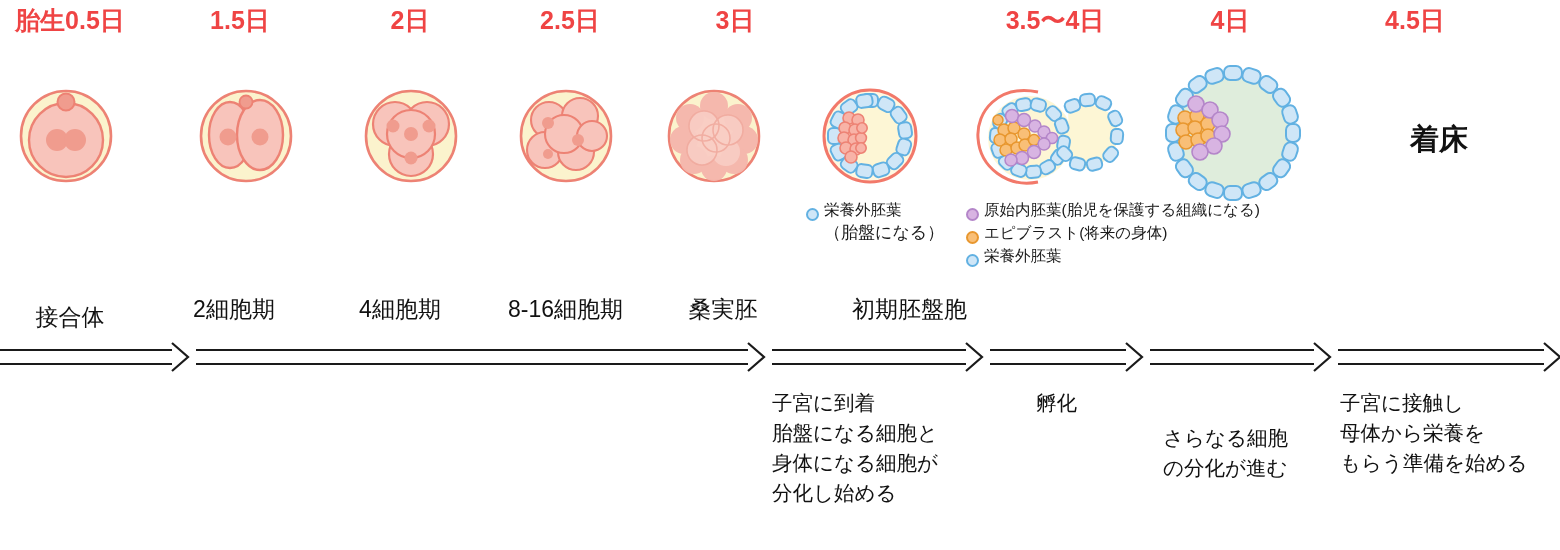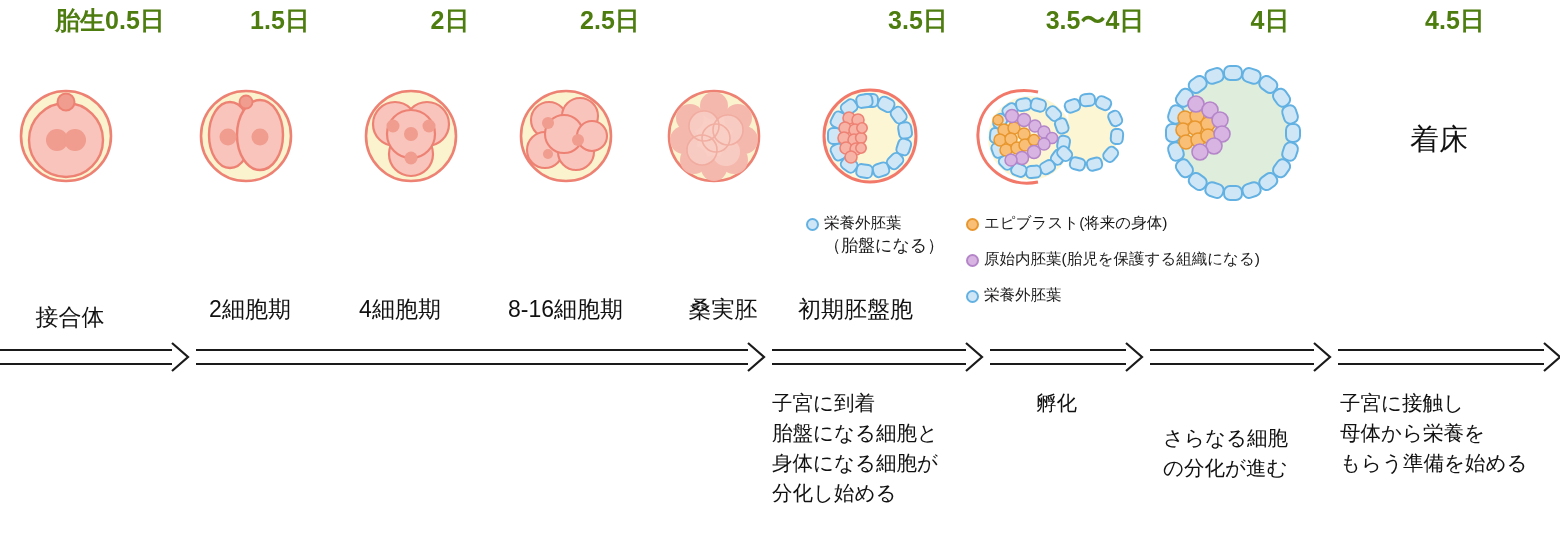--- a/index.html
+++ b/index.html
@@ -19,37 +19,35 @@
 
   
   .day-label {
     position: absolute;
     top: 4px;
     font-size: 25px;
     font-weight: 700;
     letter-spacing: 0px;
     white-space: nowrap;
     text-align: center;
-    color: #4d7c0f;
-    margin-left: 40px;
+    color: #ef4444;
   }
 
   
   .art-slot { position: absolute; }
 
   
   .legend-block { position: absolute; }
   .legend-row {
     display: flex;
-    align-items: center;
+    align-items: flex-end;
     font-size: 15.5px;
     line-height: 23px;
     white-space: nowrap;
     color: #1a1a1a;
-    margin-top: 13px;
   }
   .legend-dot {
     width: 13px; height: 13px;
     border-radius: 50%;
     margin-top: 4px;
     margin-right: 5px;
     flex: 0 0 auto;
     box-sizing: border-box;
   }
   .legend-sub {
@@ -77,35 +75,35 @@
     font-size: 20.5px;
     line-height: 30px;
     color: #111111;
     white-space: pre-line;
   }
 
   
   .implantation {
     position: absolute;
     font-size: 29px;
-    font-weight: 400;
+    font-weight: 700;
     color: #111111;
     white-space: nowrap;
   }
 </style>
 </head>
 <body>
 
 <div class="stage-root">
 
   <div class="day-label" style="left:0px;width:140px;">胎生0.5日</div>
   <div class="day-label" style="left:170px;width:140px;">1.5日</div>
   <div class="day-label" style="left:340px;width:140px;">2日</div>
   <div class="day-label" style="left:500px;width:140px;">2.5日</div>
-  <div class="day-label" style="left:808px;width:140px;">3.5日</div>
+  <div class="day-label" style="left:665px;width:140px;">3日</div>
   <div class="day-label" style="left:975px;width:160px;">3.5〜4日</div>
   <div class="day-label" style="left:1160px;width:140px;">4日</div>
   <div class="day-label" style="left:1345px;width:140px;">4.5日</div>
 
   <div class="art-slot" style="left:12px;top:82px;width:108px;height:108px;">
     <svg viewBox="0 0 108 108" width="108" height="108" aria-hidden="true">
       <circle cx="54" cy="54" r="45" fill="#fbf3cd" stroke="#ed8274" stroke-width="2.6"></circle>
       <circle cx="54" cy="58" r="37" fill="#f8c4bb" stroke="#ed8274" stroke-width="2.4"></circle>
       <circle cx="54" cy="20" r="8.5" fill="#f09c8e" stroke="#ed8274" stroke-width="2"></circle>
       <circle cx="45" cy="58" r="11" fill="#f09c8e"></circle>
@@ -424,39 +422,39 @@
   <div class="legend-block" style="left:806px;top:198px;">
     <div class="legend-row">
       <span class="legend-dot" style="background:#cfe6f7;border:2px solid #62b1e2;"></span>
       <span>栄養外胚葉</span>
     </div>
     <div class="legend-sub">（胎盤になる）</div>
   </div>
 
   <div class="legend-block" style="left:966px;top:198px;">
     <div class="legend-row">
+      <span class="legend-dot" style="background:#d8b4e2;border:2px solid #b486c9;"></span>
+      <span>原始内胚葉(胎児を保護する組織になる)</span>
+    </div>
+    <div class="legend-row">
       <span class="legend-dot" style="background:#f9bf77;border:2px solid #e8972f;"></span>
       <span>エピブラスト(将来の身体)</span>
-    </div>
-    <div class="legend-row">
-      <span class="legend-dot" style="background:#d8b4e2;border:2px solid #b486c9;"></span>
-      <span>原始内胚葉(胎児を保護する組織になる)</span>
     </div>
     <div class="legend-row">
       <span class="legend-dot" style="background:#cfe6f7;border:2px solid #62b1e2;"></span>
       <span>栄養外胚葉</span>
     </div>
   </div>
 
   <div class="stage-name" style="left:0px;top:302px;width:140px;">接合体</div>
-  <div class="stage-name" style="left:180px;top:294px;width:140px;">2細胞期</div>
+  <div class="stage-name" style="left:164px;top:294px;width:140px;">2細胞期</div>
   <div class="stage-name" style="left:330px;top:294px;width:140px;">4細胞期</div>
   <div class="stage-name" style="left:478px;top:294px;width:175px;">8-16細胞期</div>
   <div class="stage-name" style="left:653px;top:294px;width:140px;">桑実胚</div>
-  <div class="stage-name" style="left:768px;top:294px;width:175px;">初期胚盤胞</div>
+  <div class="stage-name" style="left:822px;top:294px;width:175px;">初期胚盤胞</div>
 
   <div class="arrow-band">
     <svg viewBox="0 0 1560 34" width="1560" height="34" aria-hidden="true">
       <g fill="none" stroke="#1a1a1a" stroke-width="2.2">
 
         <g>
           <line x1="0" y1="10" x2="172" y2="10"></line>
           <line x1="0" y1="24" x2="172" y2="24"></line>
           <polyline points="172,3 188,17 172,31"></polyline>
         </g>

